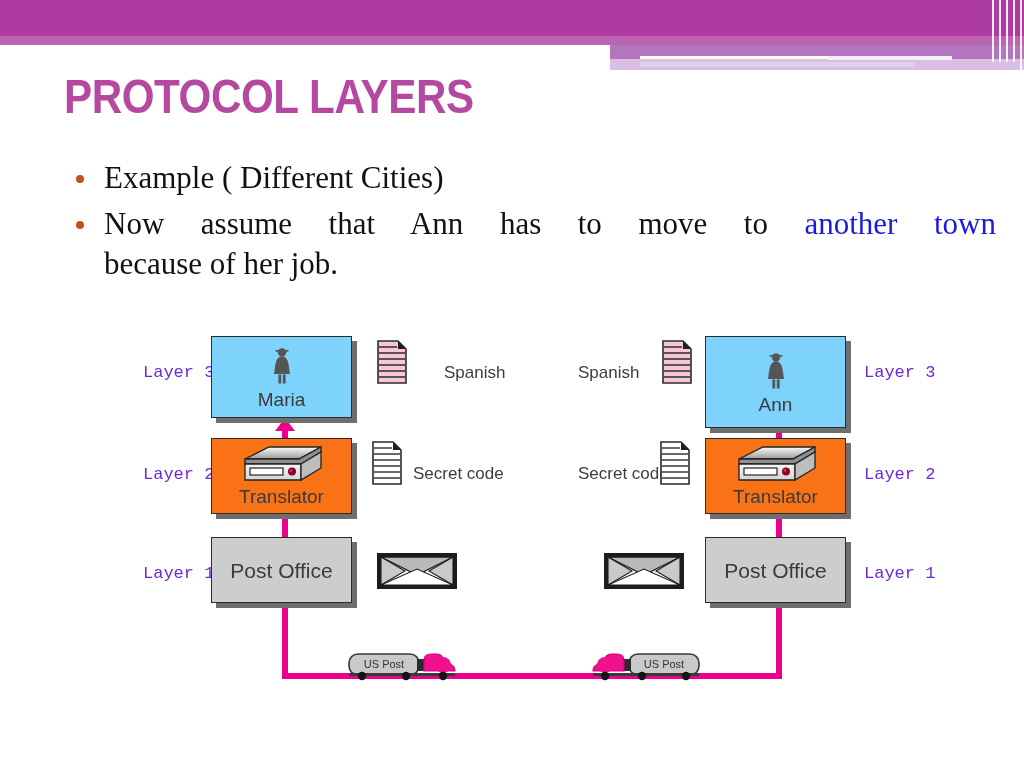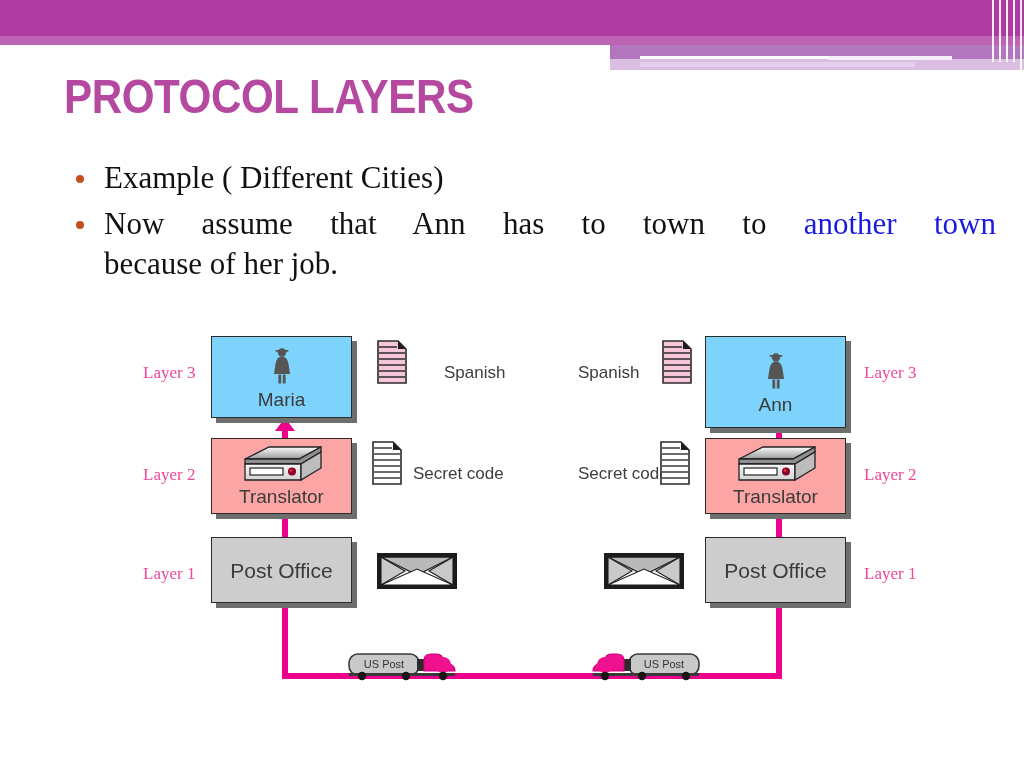--- a/index.html
+++ b/index.html
@@ -45,35 +45,35 @@
   .dot{position:absolute;left:10px;top:17px;width:8px;height:8px;border-radius:50%;background:#c0511f;}
   .just{text-align:justify;}
   .just > span.line1{display:block;text-align:justify;text-align-last:justify;}
   .blue{color:#1a1ae0;}
 
   
   .diagram{position:absolute;left:0;top:318px;width:1024px;height:400px;}
 
   .layer-label{
     position:absolute;
-    font-family:Liberation Serif, serif;
-    font-size:17px;color:#ec4899;
+    font-family:Liberation Mono, monospace;
+    font-size:17px;color:#6d28d9;
     white-space:nowrap;
   }
 
   .node{
     position:absolute;
     box-sizing:border-box;
     border:1.5px solid #2b2b2b;
     box-shadow:5px 5px 0 0 #6e6e6e;
     display:flex;flex-direction:column;
     align-items:center;justify-content:center;
   }
   .node-person{background:#7dd3fc;}
-  .node-white{background:#fca5a5;}
+  .node-white{background:#f97316;}
   .node-gray{background:#cdcdcd;}
   .node-text{
     font-family:"Liberation Sans", sans-serif;
     font-size:19px;color:#3b3b3b;
     line-height:1;
   }
   .node-text.big{font-size:21px;}
 
   
   .pline{position:absolute;background:#ec008c;width:6px;}
@@ -120,21 +120,21 @@
 
   <div class="bullet-row">
     <span class="dot"></span>
     <span>Example ( Different Cities)</span>
   </div>
 
   <div class="bullet-row">
     <span class="dot"></span>
     <div class="just">
       <span class="line1">
-        <span>Now assume that Ann has to town to</span>
+        <span>Now assume that Ann has to move to</span>
         <span class="blue">another town</span>
       </span>
       <span>because of her job.</span>
     </div>
   </div>
 
 </div>
 
 <div class="diagram">
 

